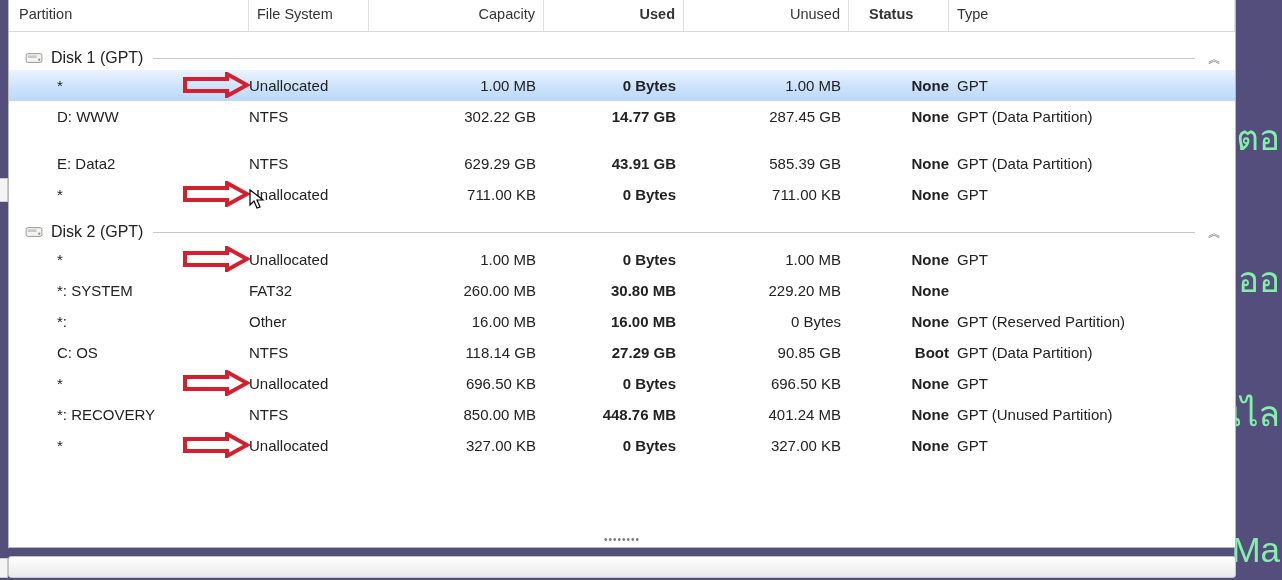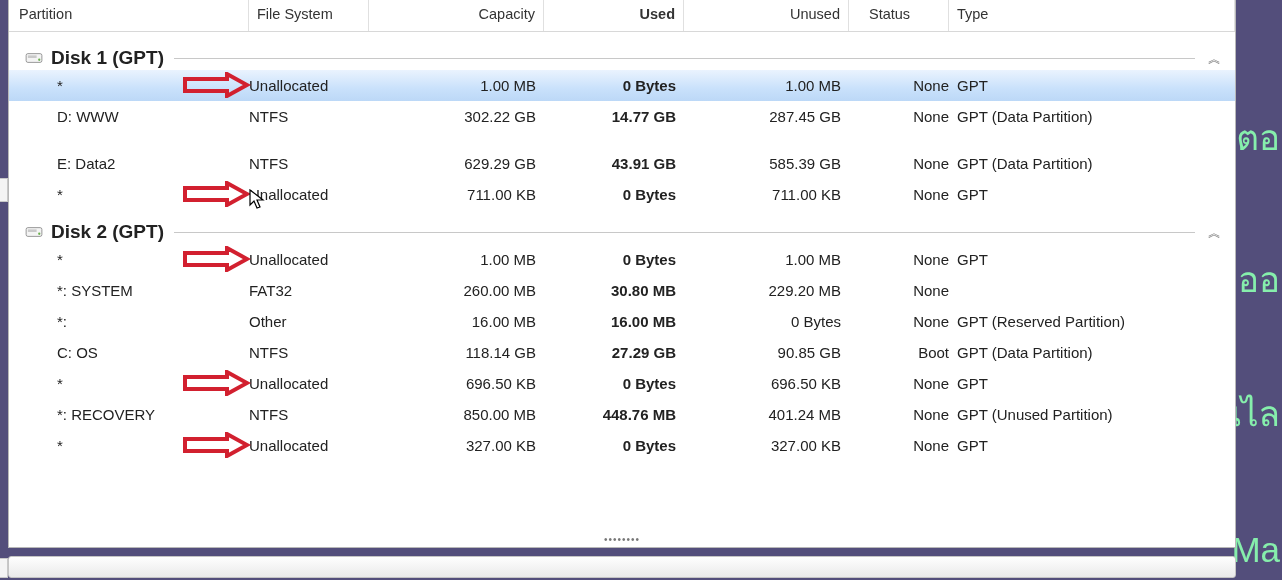--- a/index.html
+++ b/index.html
@@ -38,21 +38,21 @@
     font-size: 14.5px;
     color: #333;
     overflow: hidden;
     white-space: nowrap;
   }
   .col-partition { width: 240px; text-align: left; padding-left: 10px; }
   .col-fs        { width: 120px; text-align: left; }
   .col-capacity  { width: 175px; text-align: right; padding-right: 8px;}
   .col-used      { width: 140px; text-align: right; padding-right: 8px; font-weight: bold;}
   .col-unused    { width: 165px; text-align: right; padding-right: 8px;}
-  .col-status    { width: 100px; text-align: left; padding-left: 20px;}
+  .col-status    { width: 100px; text-align: left; padding-left: 20px; font-weight: bold;}
   .col-type      { flex: 1; text-align: left; padding-left: 8px;}
   .body {
     flex: 1;
     overflow: auto;
     padding-top: 4px;
   }
   .group {
     position: relative;
     margin-top: 10px;
   }
@@ -62,22 +62,22 @@
     height: 24px;
     padding-left: 16px;
     position: relative;
   }
   .disk-icon {
     width: 18px; height: 14px;
     margin-right: 8px;
     flex: 0 0 auto;
   }
   .group-title {
-    font-weight: bold;
-    font-size: 19px;
+    font-weight: normal;
+    font-size: 16px;
     color: #222;
     margin-right: 10px;
   }
   .group-line {
     flex: 1;
     height: 1px;
     background: #c8c8c8;
     margin-right: 40px;
   }
   .collapse-chevron {

